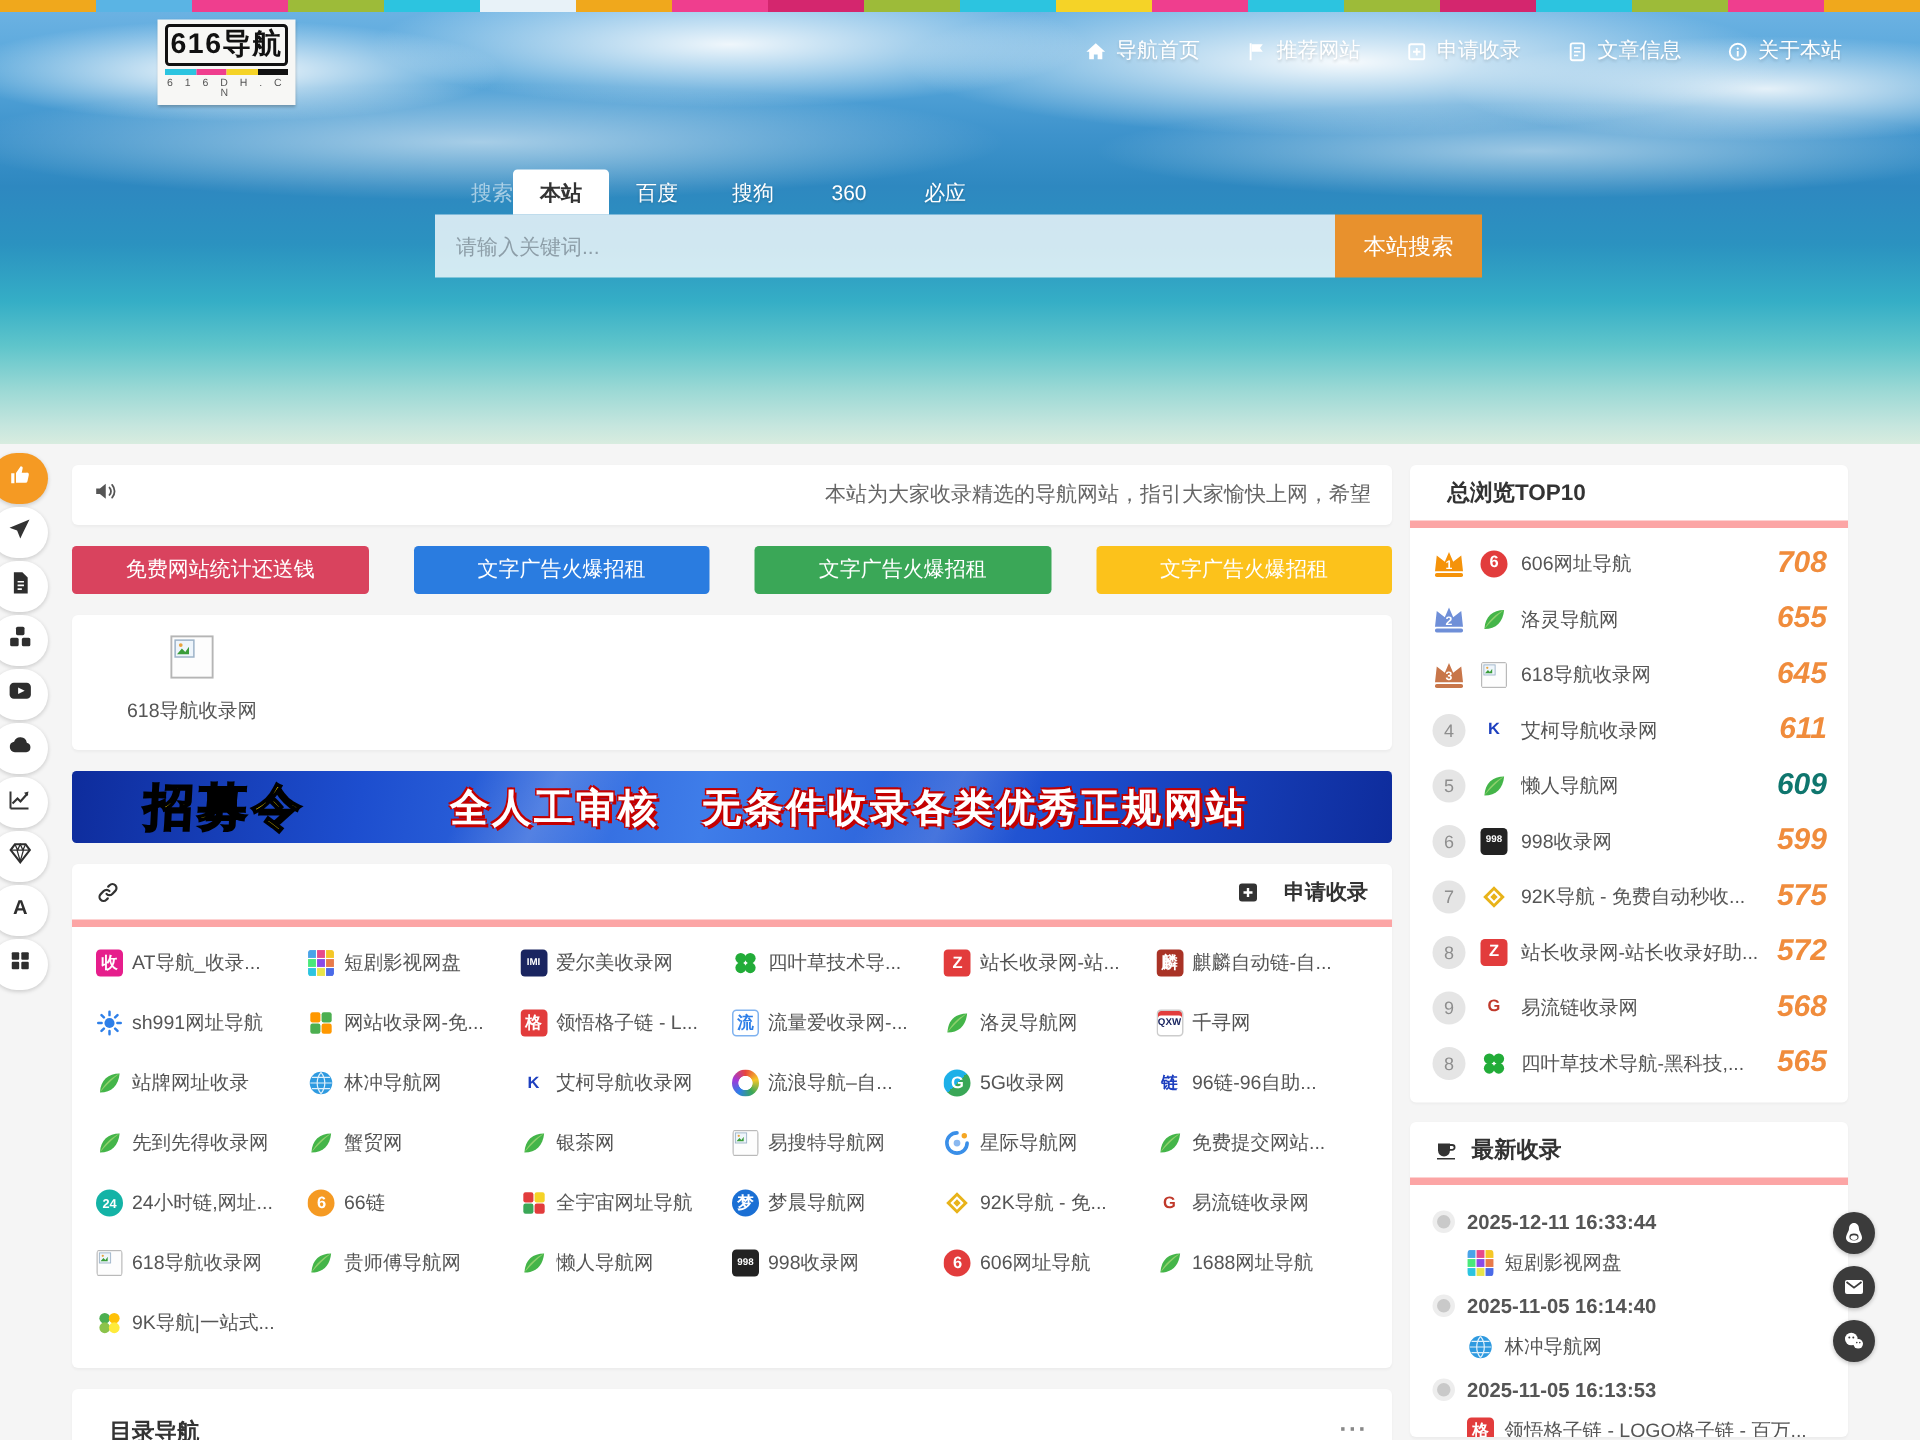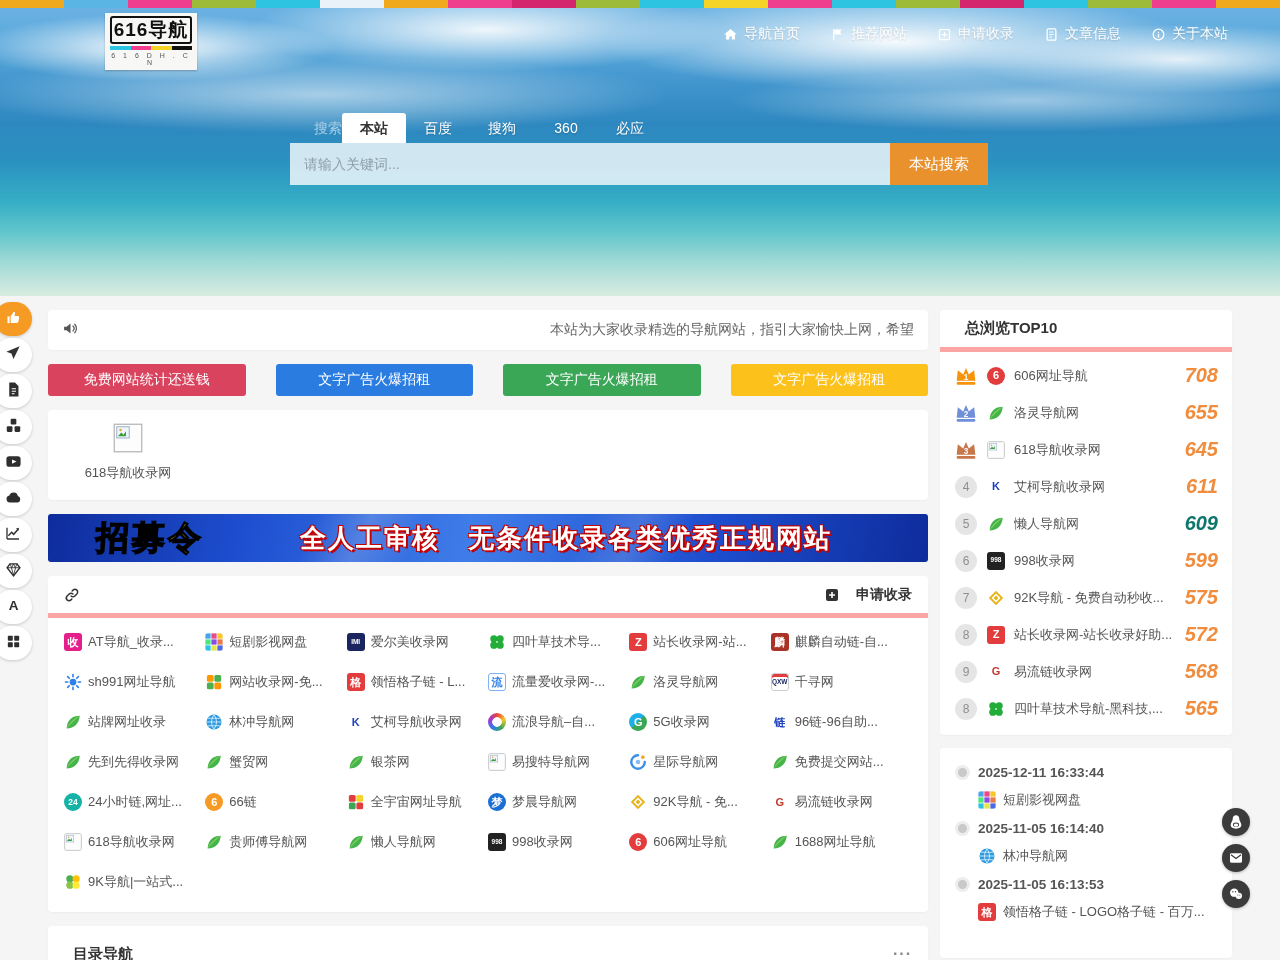--- a/index.html
+++ b/index.html
@@ -745,20 +745,30 @@
               <circle cx="16.2" cy="16.2" r="4.8" fill="#22ac38"></circle>
             </svg>
           </span>
           <span class="top10-label">四叶草技术导航-黑科技,...</span>
           <span class="top10-views" style="color: rgb(240, 140, 60);">565</span>
         </div>
       </div>
   </section>
 
   <section class="card latest-added-card">
+    <div class="card-header">
+      <span class="hicon" style="color: rgb(51, 51, 51);">
+          <svg width="16" height="16" viewBox="0 0 24 24" fill="currentColor">
+            <path d="M4 5h12v7a6 6 0 01-12 0z"></path>
+            <path d="M16 6.5h2.2a2.4 2.4 0 010 4.8H16" fill="none" stroke="currentColor" stroke-width="1.8"></path>
+            <path d="M3 19.5h18V21H3z"></path>
+          </svg>
+        </span>
+      <span>最新收录</span>
+    </div>
     <div class="timeline">
         <div class="tl-date">
           <span class="tl-dot"></span>
           <span>2025-12-11 16:33:44</span>
         </div>
         <div class="tl-site">
           <span class="favicon" style="height: 18px; width: 18px;">
             <svg width="18" height="18" viewBox="0 0 24 24">
               <rect x="0.5" y="0.5" width="7" height="7" fill="#4aa3e8"></rect>
               <rect x="8.5" y="0.5" width="7" height="7" fill="#e84a8a"></rect>

